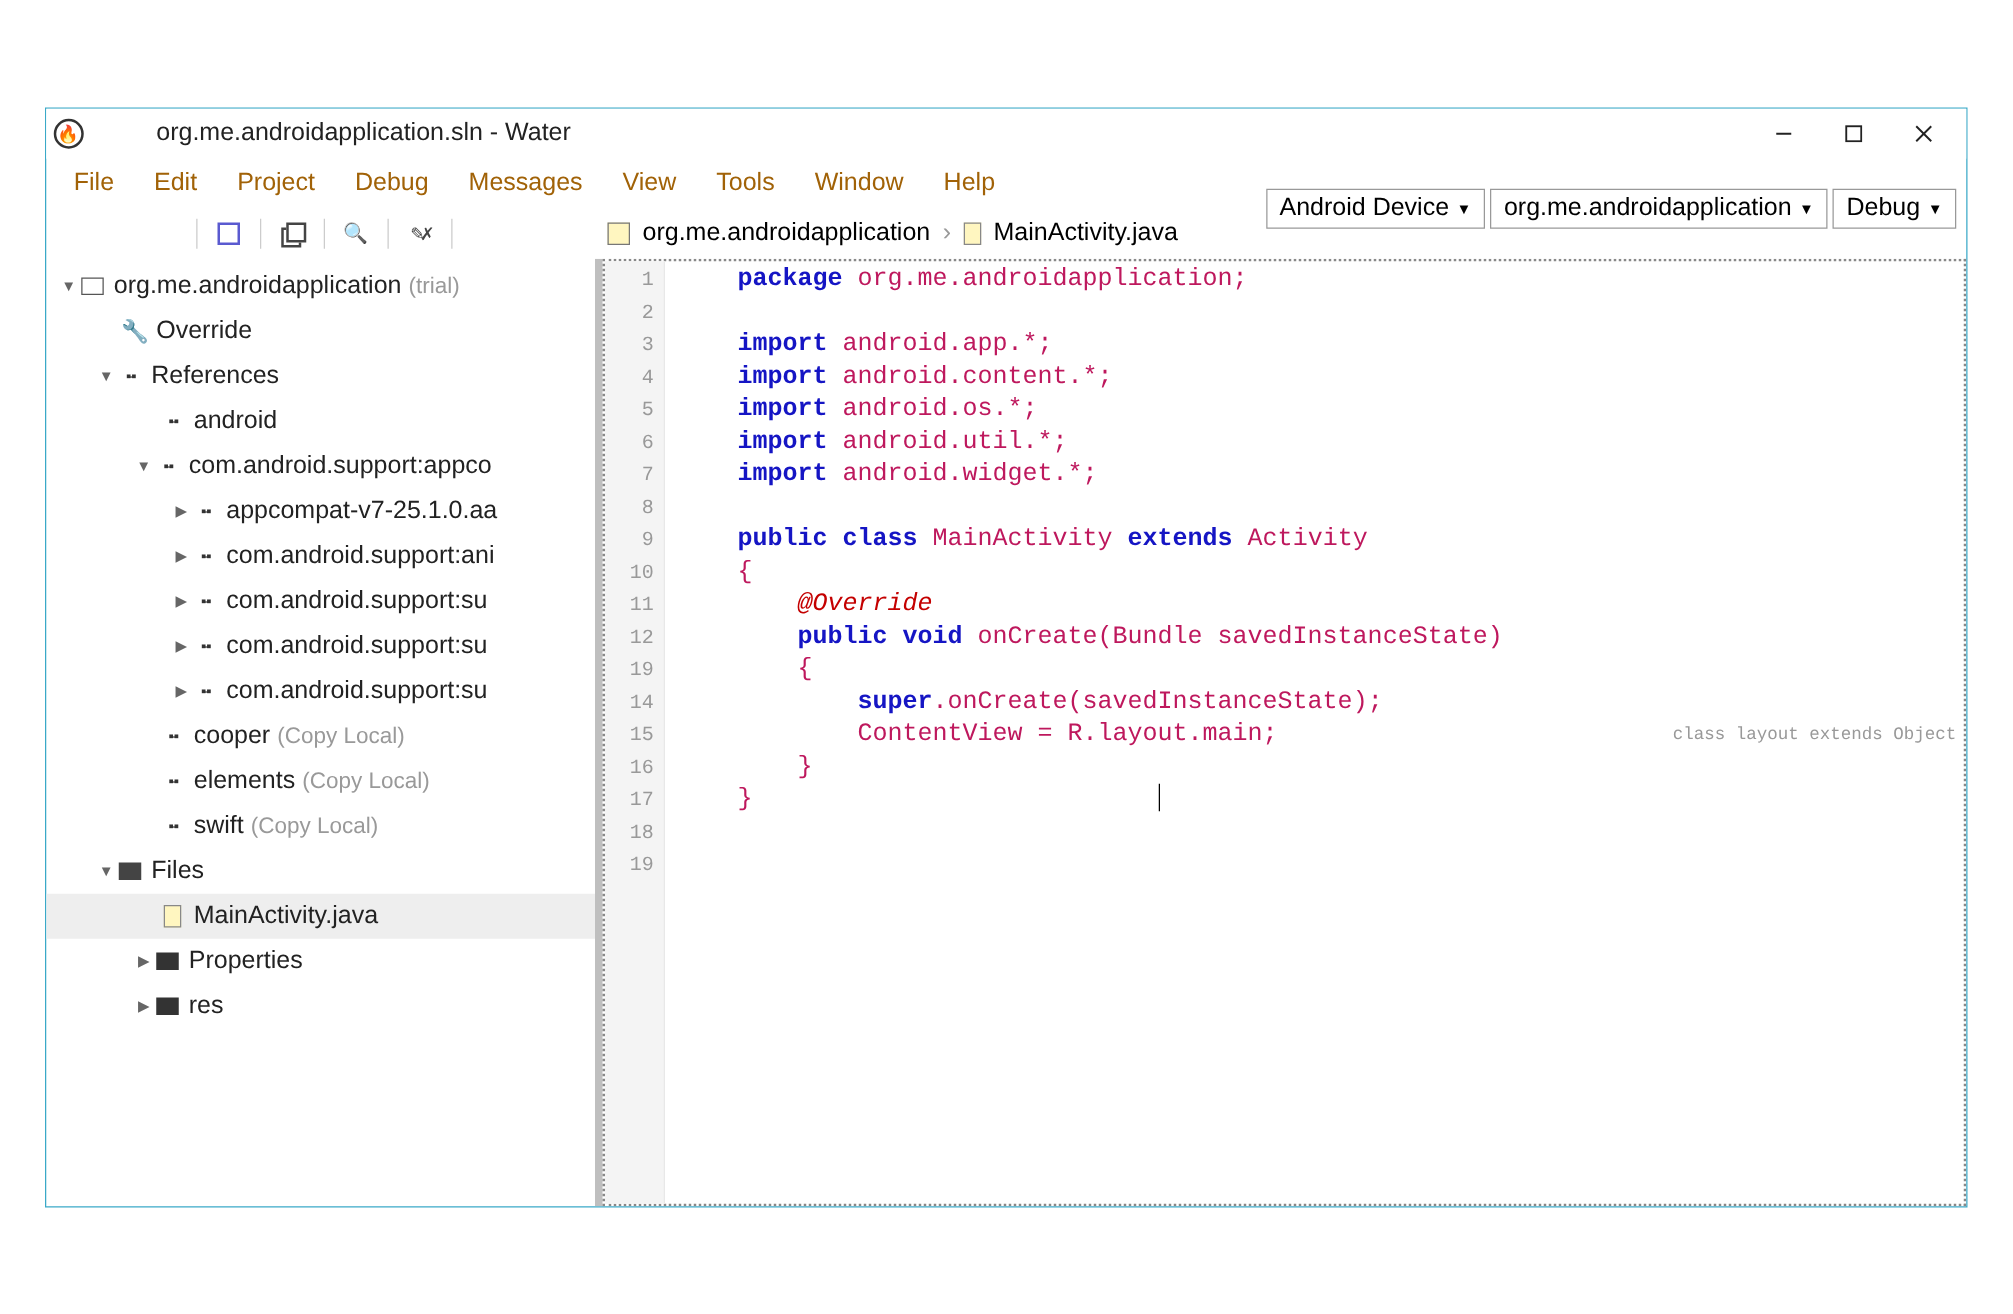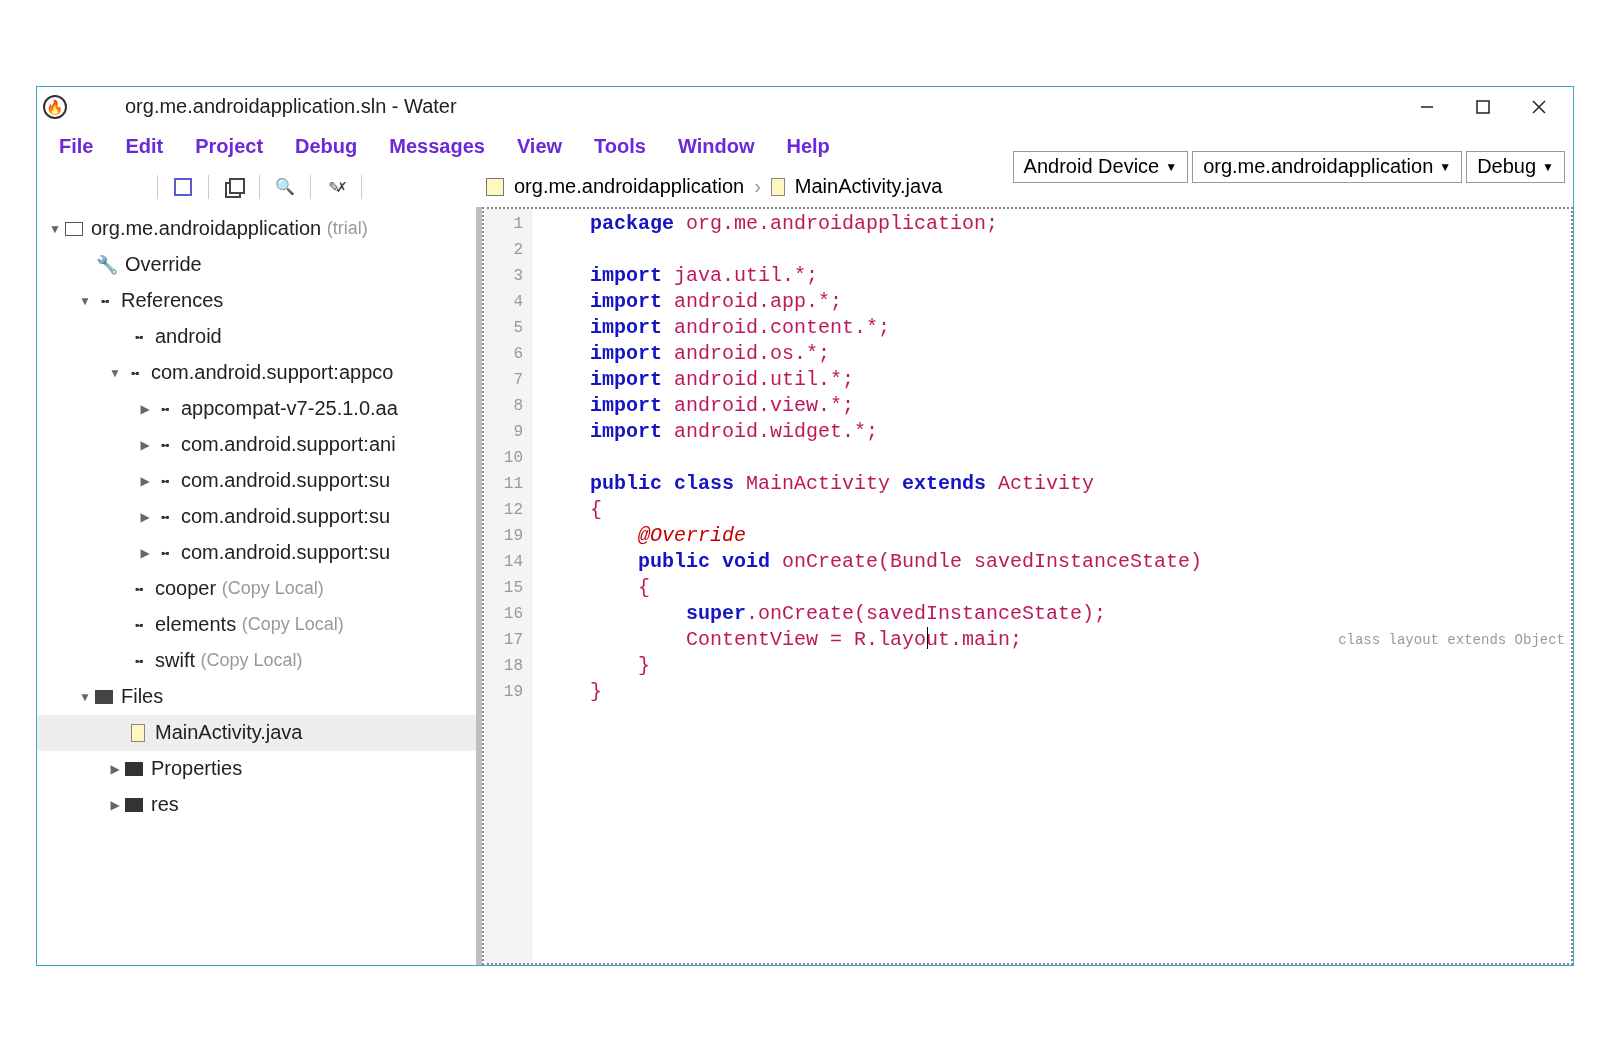--- a/index.html
+++ b/index.html
@@ -44,21 +44,21 @@
   font-size: 16px; color: #222;
 }
 .menubar {
   height: 40px;
   display: flex;
   align-items: center;
   padding: 0 8px;
   gap: 4px;
   font-size: 20px;
 }
-.menu-item { padding: 4px 14px; color: #6d28d9; font-weight: bold; }
+.menu-item { padding: 4px 14px; color: #a16207; }
 .menu-spacer { flex: 1; }
 .dropdown {
   border: 1px solid #999;
   padding: 2px 10px;
   font-size: 20px;
   display: flex; align-items: center; gap: 6px;
   height: 32px;
   margin-top: 40px;
 }
 .dropdown .caret { font-size: 12px; }
@@ -390,26 +390,24 @@
             <div>14</div>
             <div>15</div>
             <div>16</div>
             <div>17</div>
             <div>18</div>
             <div>19</div>
           </div>
         <div class="code" id="code">
             <div class="code-line"><span class="txt">    </span><span class="kw">package</span><span class="txt"> org.me.androidapplication;</span></div>
             <div class="code-line"></div>
-            <div class="code-line"><span class="txt">    </span><span class="kw">import</span><span class="txt"> java.util.*;</span></div>
             <div class="code-line"><span class="txt">    </span><span class="kw">import</span><span class="txt"> android.app.*;</span></div>
             <div class="code-line"><span class="txt">    </span><span class="kw">import</span><span class="txt"> android.content.*;</span></div>
             <div class="code-line"><span class="txt">    </span><span class="kw">import</span><span class="txt"> android.os.*;</span></div>
             <div class="code-line"><span class="txt">    </span><span class="kw">import</span><span class="txt"> android.util.*;</span></div>
-            <div class="code-line"><span class="txt">    </span><span class="kw">import</span><span class="txt"> android.view.*;</span></div>
             <div class="code-line"><span class="txt">    </span><span class="kw">import</span><span class="txt"> android.widget.*;</span></div>
             <div class="code-line"></div>
             <div class="code-line"><span class="txt">    </span><span class="kw">public class</span><span class="txt"> MainActivity </span><span class="kw">extends</span><span class="txt"> Activity</span></div>
             <div class="code-line"><span class="txt">    {</span></div>
             <div class="code-line"><span class="txt">        </span><span class="ann">@Override</span></div>
             <div class="hl-block" style="left: 84px; right: 0px; top: 312px; height: 26px;"></div>
             <div class="code-line"><span class="txt">        </span><span class="kw">public void</span><span class="txt"> onCreate(Bundle savedInstanceState)</span></div>
             <div class="hl-block" style="left: 84px; right: 0px; top: 338px; height: 26px;"></div>
             <div class="code-line"><span class="txt">        {</span></div>
             <div class="hl-block" style="left: 84px; right: 0px; top: 364px; height: 26px;"></div>

